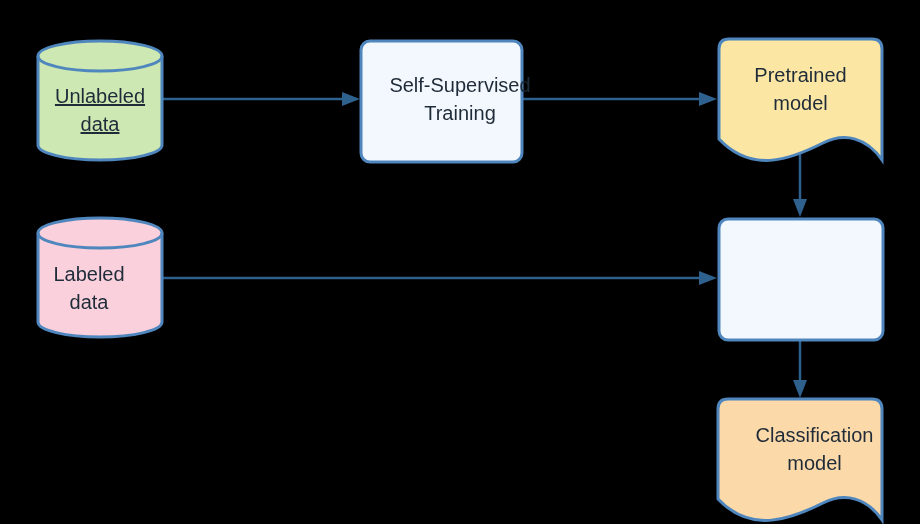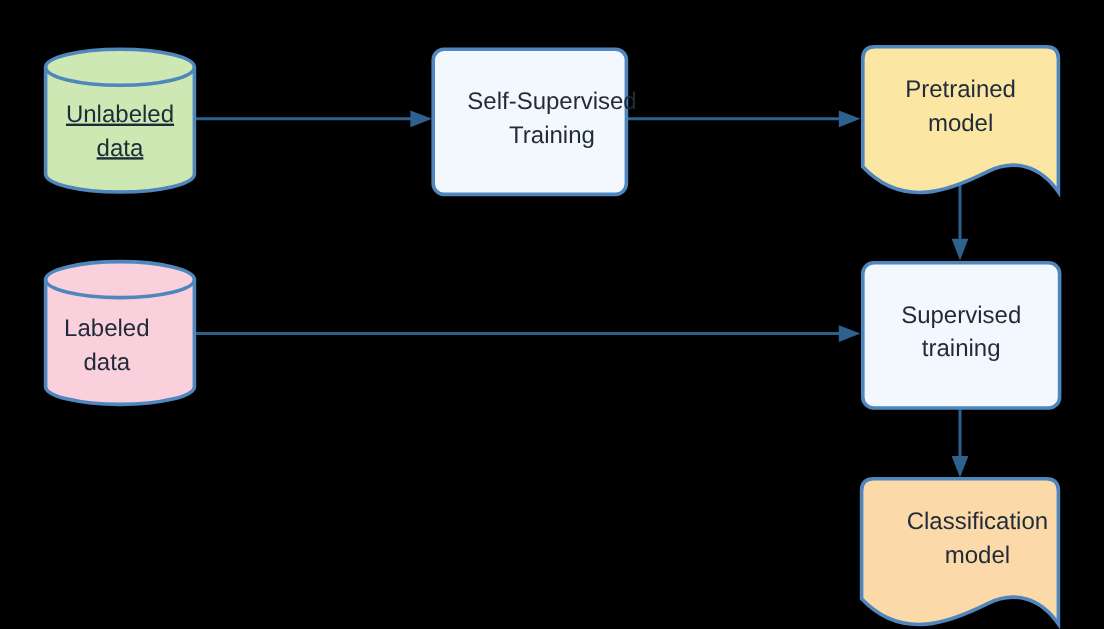--- a/index.html
+++ b/index.html
@@ -117,17 +117,15 @@
   </svg>
 
   <div class="label label-unlabeled">Unlabeled
 data</div>
   <div class="label label-ssl-training">Self-Supervised
 Training</div>
   <div class="label label-pretrained">Pretrained
 model</div>
   <div class="label label-labeled">Labeled
 data</div>
-  <div class="label label-supervised">Supervised
-training</div>
   <div class="label label-classification">Classification
 model</div>
 </div>
 
 </body></html>

